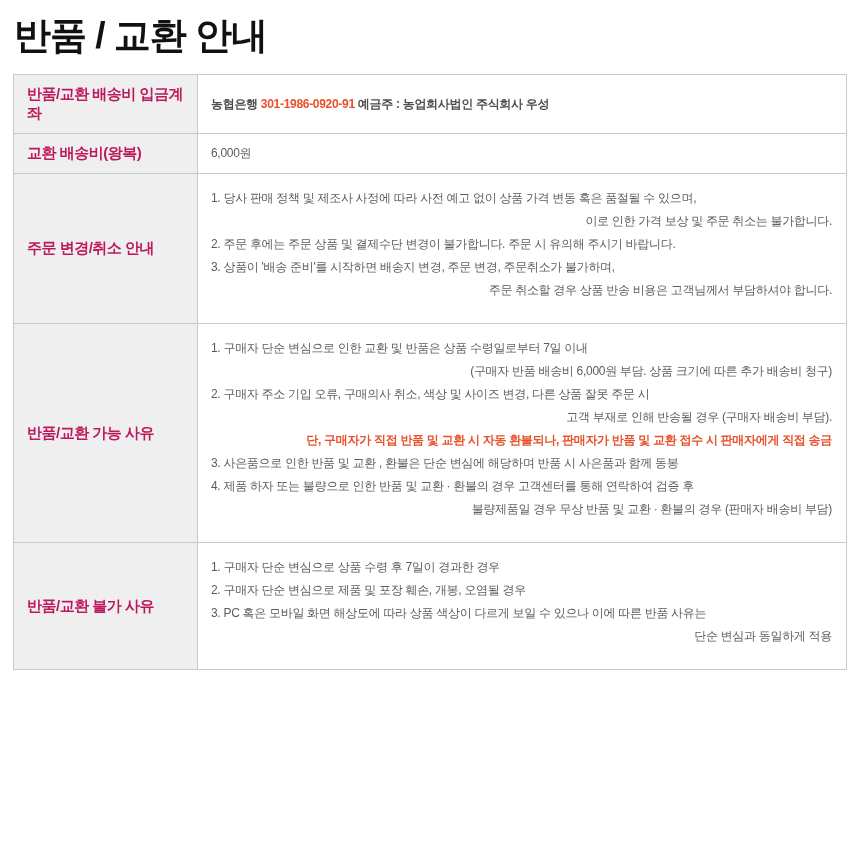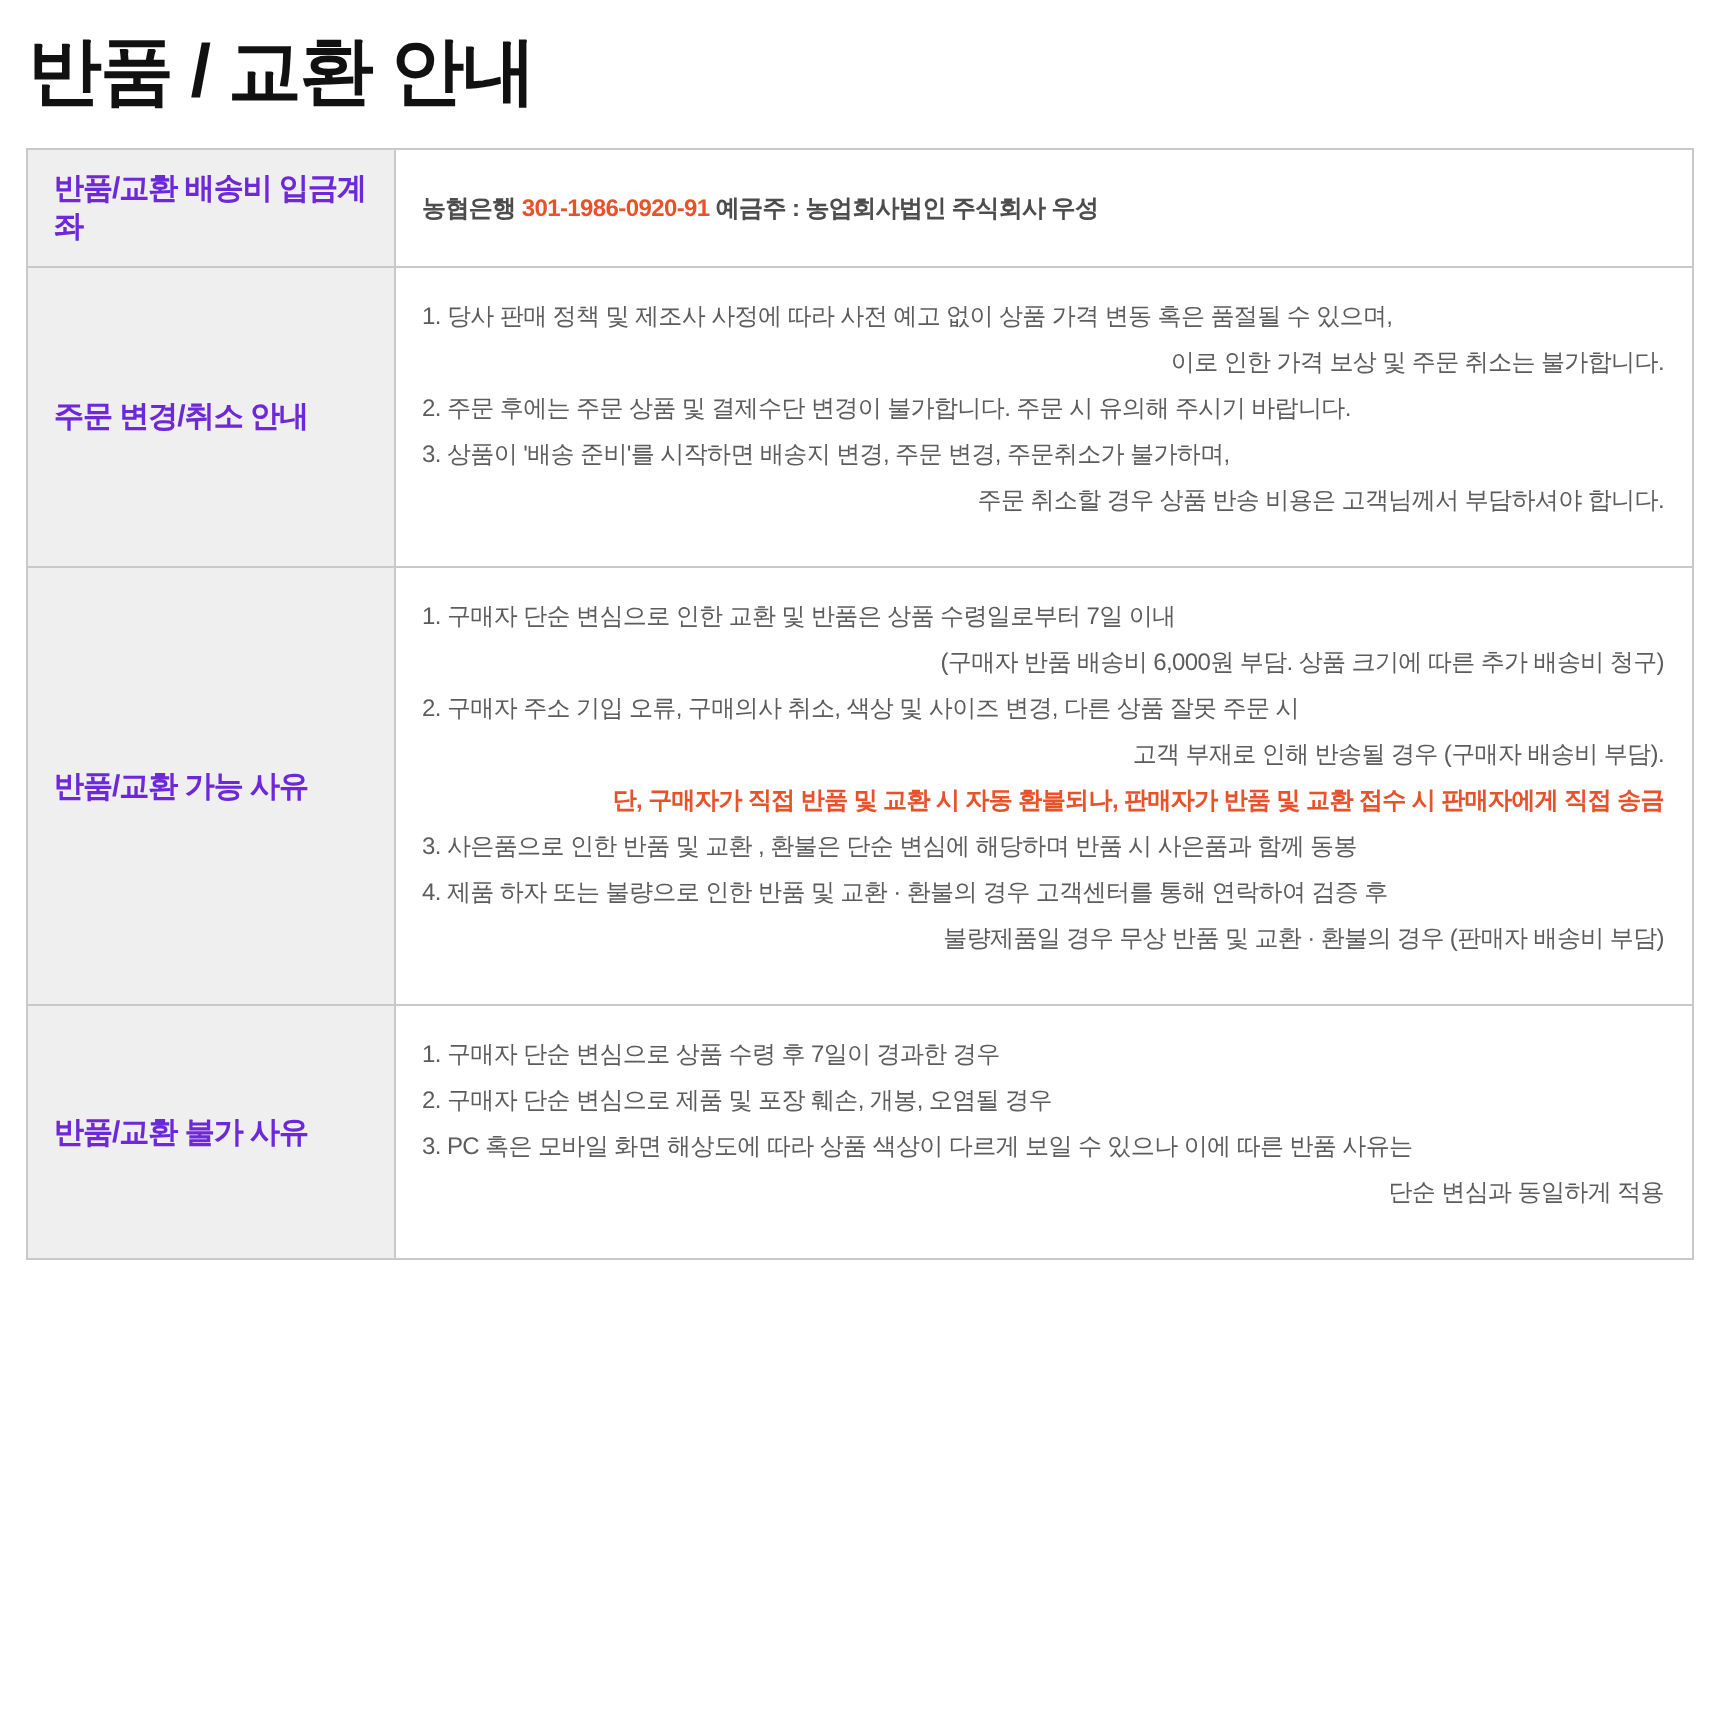--- a/index.html
+++ b/index.html
@@ -35,21 +35,21 @@
     border: 1px solid #c9c9c9;
     vertical-align: middle;
     text-align: left;
   }
   th.row-label {
     width: 184px;
     background: #efefef;
     padding: 10px 8px 10px 13px;
     font-size: 15px;
     font-weight: 700;
-    color: #6d28d9;
+    color: #be185d;
     letter-spacing: -0.5px;
   }
   td.row-content {
     padding: 8px 14px 8px 13px;
     font-size: 12px;
     font-weight: 400;
     color: #5c5c5c;
     line-height: 23px;
     letter-spacing: -0.3px;
   }
@@ -72,20 +72,24 @@
 </head>
 <body>
 
 <div class="page">
   <h1 class="page-title">반품 / 교환 안내</h1>
   <table class="info-table">
     <tbody id="table-body">
         <tr class="simple-row">
           <th class="row-label">반품/교환 배송비 입금계좌</th>
           <td class="row-content bold-content"><span>농협은행 </span><span class="account-number" style="color: rgb(232, 81, 42);">301-1986-0920-91</span><span> 예금주 : 농업회사법인 주식회사 우성</span></td>
+        </tr>
+        <tr class="simple-row">
+          <th class="row-label">교환 배송비(왕복)</th>
+          <td class="row-content">6,000원</td>
         </tr>
         <tr class="section-row">
           <th class="row-label">주문 변경/취소 안내</th>
           <td class="row-content">
             <div class="content-line">1. 당사 판매 정책 및 제조사 사정에 따라 사전 예고 없이 상품 가격 변동 혹은 품절될 수 있으며,</div>
             <div class="content-line indented">이로 인한 가격 보상 및 주문 취소는 불가합니다.</div>
             <div class="content-line">2. 주문 후에는 주문 상품 및 결제수단 변경이 불가합니다. 주문 시 유의해 주시기 바랍니다.</div>
             <div class="content-line">3. 상품이 '배송 준비'를 시작하면 배송지 변경, 주문 변경, 주문취소가 불가하며,</div>
             <div class="content-line indented">주문 취소할 경우 상품 반송 비용은 고객님께서 부담하셔야 합니다.</div>
           </td>

